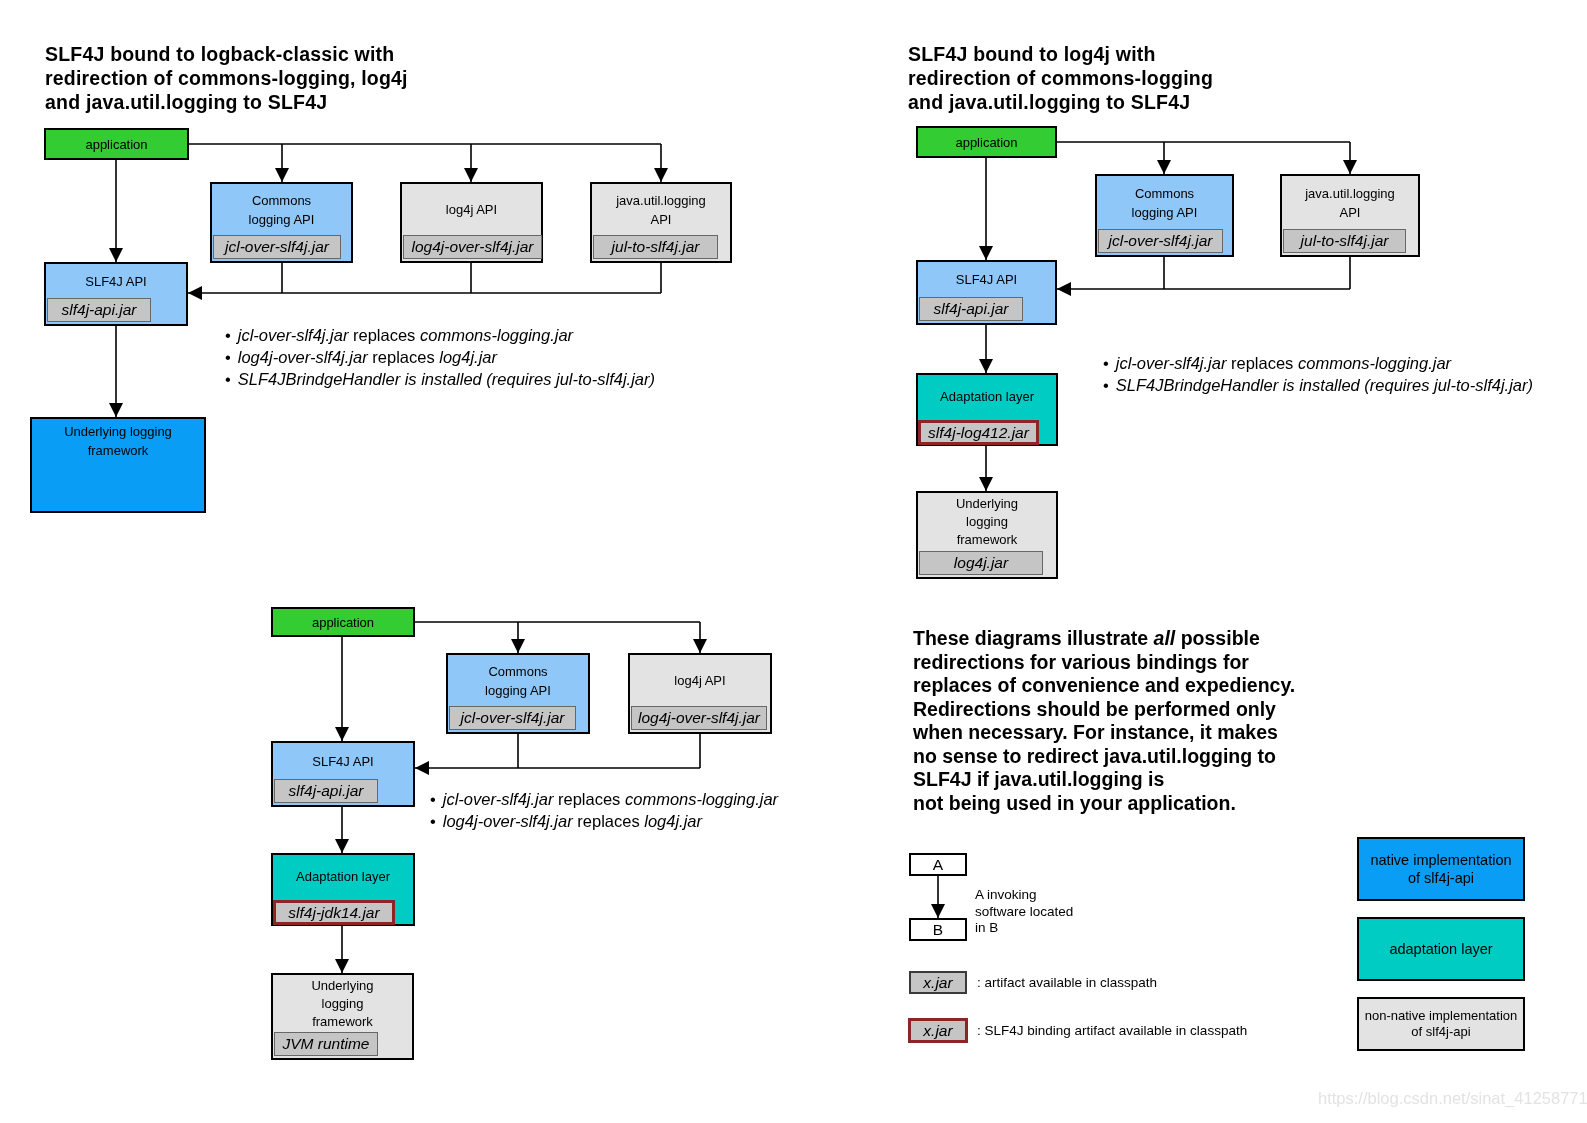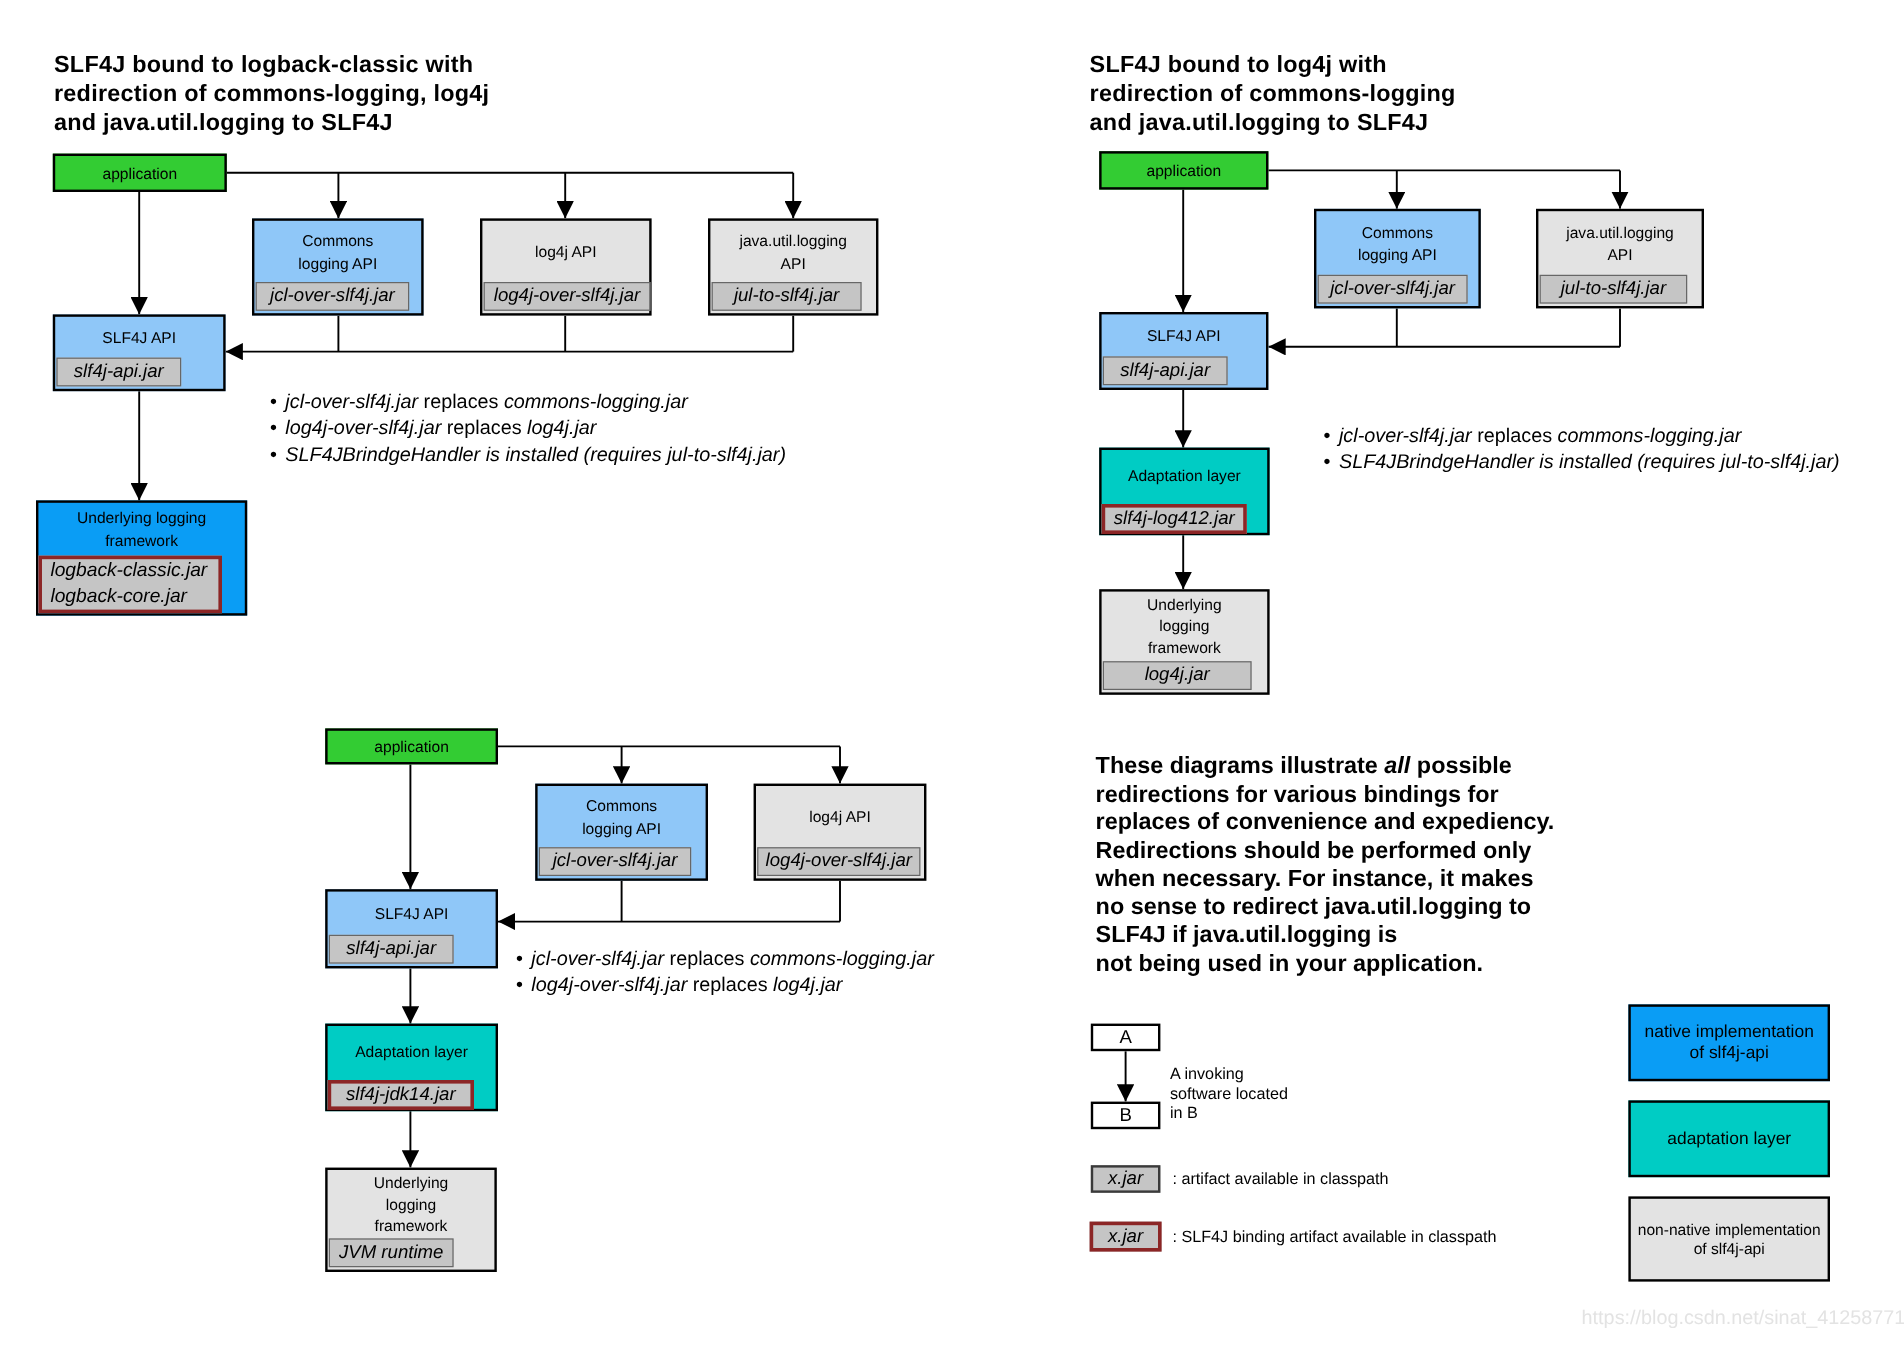--- a/index.html
+++ b/index.html
@@ -141,22 +141,20 @@
   </div>
 
   <div class="node blue" style="left:44px;top:262px;width:144px;height:64px;">
     <div class="nl">SLF4J API</div>
     <div class="jar" style="width:104px;">slf4j-api.jar</div>
   </div>
 
   <div class="node native jar2" style="left:30px;top:417px;width:176px;height:96px;">
     <div class="nl">Underlying logging
 framework</div>
-    <div class="jar binding two" style="width:153px;">logback-classic.jar
-logback-core.jar</div>
   </div>
 
   <div class="bullets" style="left:225px;top:324px;">
     <div class="bl"><span class="mk">•</span><span class="it">jcl-over-slf4j.jar</span><span> replaces </span><span class="it">commons-logging.jar</span></div>
     <div class="bl"><span class="mk">•</span><span class="it">log4j-over-slf4j.jar</span><span> replaces </span><span class="it">log4j.jar</span></div>
     <div class="bl"><span class="mk">•</span><span class="it">SLF4JBrindgeHandler is installed (requires jul-to-slf4j.jar)</span></div>
   </div>
 
   <div class="title" style="left:908px;top:42px;">SLF4J bound to log4j with
 redirection of commons-logging
@@ -263,18 +261,18 @@
   <div class="lgcap" style="left:977px;top:975px;">: artifact available in classpath</div>
 
   <div class="lgjar binding" style="left:908px;top:1018px;width:60px;height:25px;">
       <span>x.jar</span>
     </div>
   <div class="lgcap" style="left:977px;top:1023px;">: SLF4J binding artifact available in classpath</div>
 
   <div class="typebox" style="left:1357px;top:837px;background:var(--native);">native implementation
 of slf4j-api</div>
   <div class="typebox" style="left:1357px;top:917px;background:var(--teal);">adaptation layer</div>
-  <div class="typebox small" style="left:1357px;top:997px;background:var(--graybox);height:71px;">non-native implementation
+  <div class="typebox small" style="left:1357px;top:997px;background:var(--graybox);height:54px;">non-native implementation
 of slf4j-api</div>
 
   <div class="watermark" style="left:1318px;top:1089px;">https://blog.csdn.net/sinat_41258771</div>
 
 </div>
 
 </body></html>

